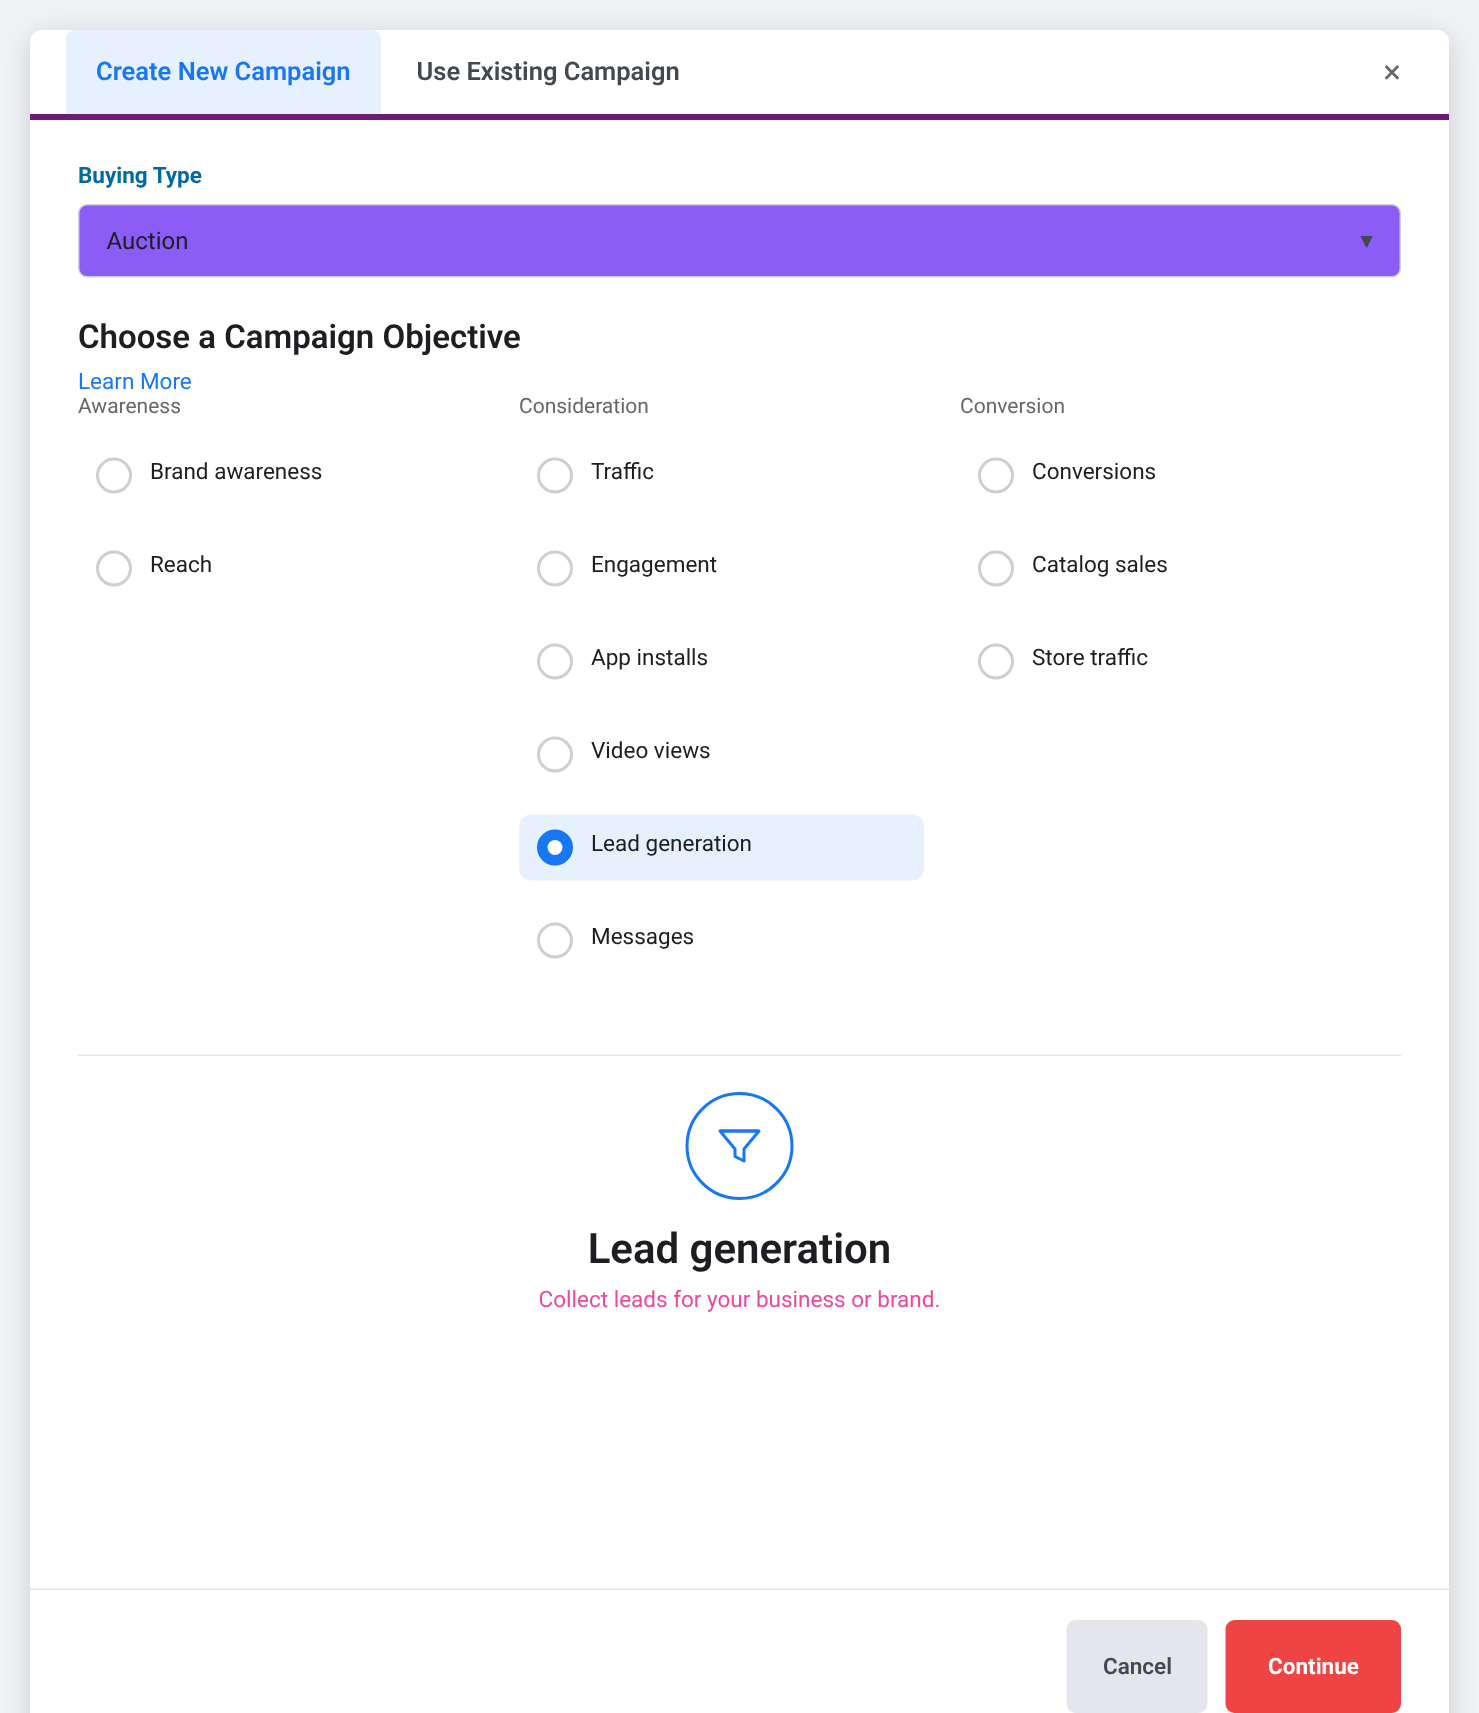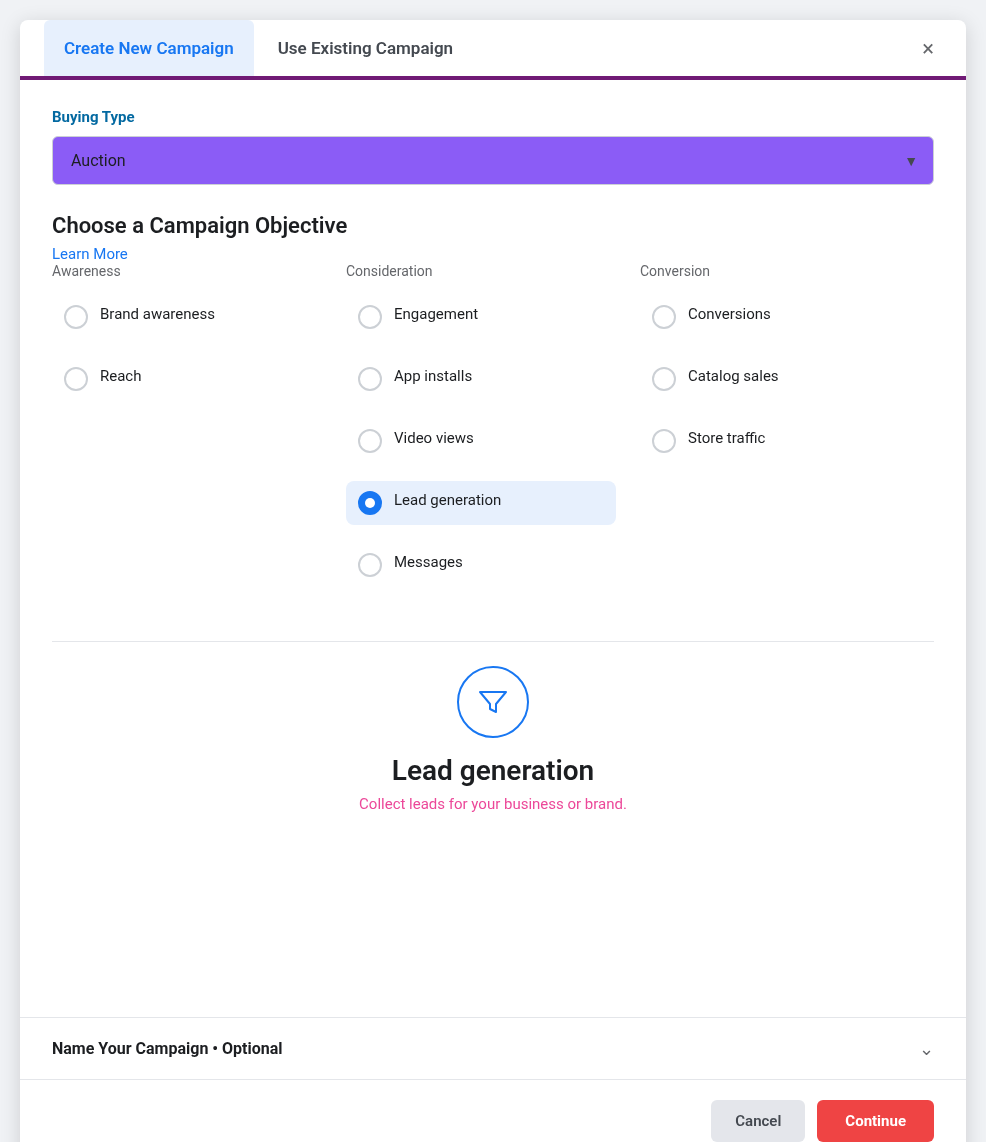--- a/index.html
+++ b/index.html
@@ -254,21 +254,21 @@
     
     .modal-footer {
       padding: 20px 32px;
       display: flex;
       justify-content: flex-end;
       gap: 12px;
       border-top: 1px solid #e4e6ea;
     }
 
     .btn-cancel {
-      padding: 12px 24px;
+      padding: 22px 24px;
       font-size: 15px;
       font-weight: 600;
       color: #444950;
       background: #e4e6eb;
       border: none;
       border-radius: 6px;
       cursor: pointer;
     }
 
     .btn-continue {
@@ -317,20 +317,24 @@
             <span class="radio-label">Brand awareness</span>
           </div>
           <div class="radio-option">
             <div class="radio-circle"></div>
             <span class="radio-label">Reach</span>
           </div>
         </div>
 
         <div class="objective-column">
           <div class="column-title">Consideration</div>
+          <div class="radio-option">
+            <div class="radio-circle"></div>
+            <span class="radio-label">Traffic</span>
+          </div>
           <div class="radio-option">
             <div class="radio-circle"></div>
             <span class="radio-label">Engagement</span>
           </div>
           <div class="radio-option">
             <div class="radio-circle"></div>
             <span class="radio-label">App installs</span>
           </div>
           <div class="radio-option">
             <div class="radio-circle"></div>
@@ -371,23 +375,19 @@
           <path d="M5 8h26l-10 12v8l-6-3v-5L5 8z" stroke="#1877f2" stroke-width="2" fill="none" stroke-linejoin="round"></path>
           <path d="M5 8h26" stroke="#1877f2" stroke-width="2"></path>
         </svg>
       </div>
       <div class="selected-title">Lead generation</div>
       <div class="selected-desc">Collect leads for your business or brand.</div>
     </div>
 
   </div>
 
-  <div class="name-campaign-section">
-    <span class="name-campaign-label">Name Your Campaign • Optional</span>
-    <span class="chevron-icon">⌄</span>
-  </div>
 
   <div class="modal-footer">
     <button class="btn-cancel">Cancel</button>
     <button class="btn-continue">Continue</button>
   </div>
 
 </div>
 
 </body></html>

